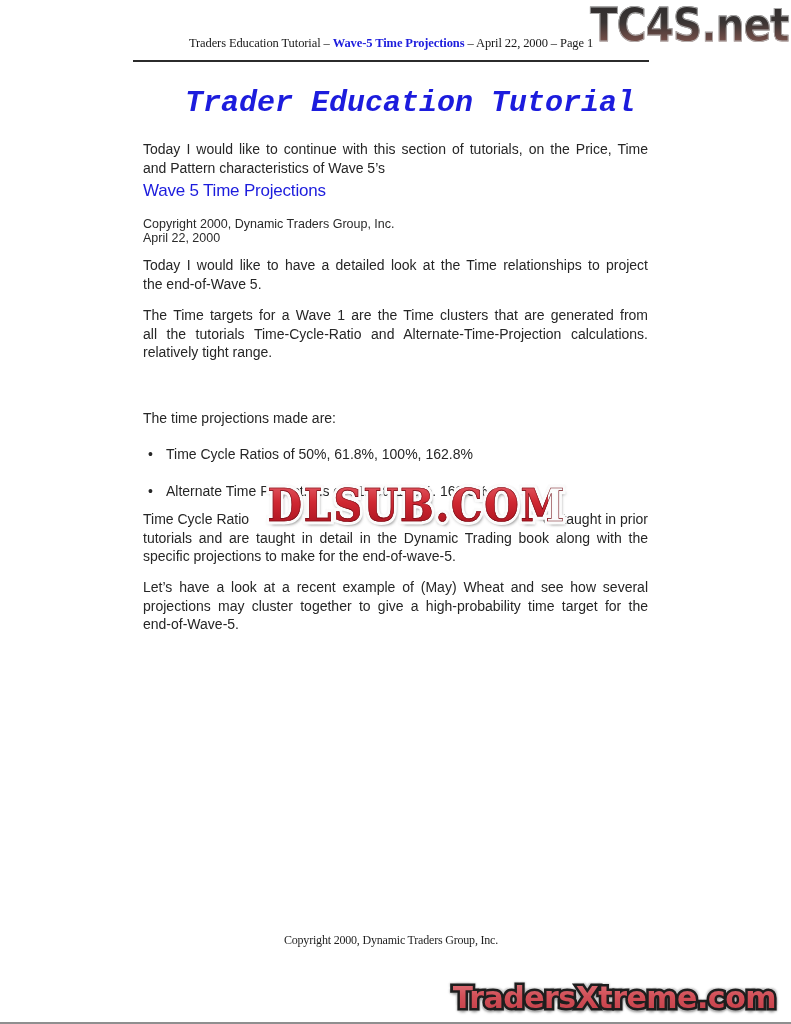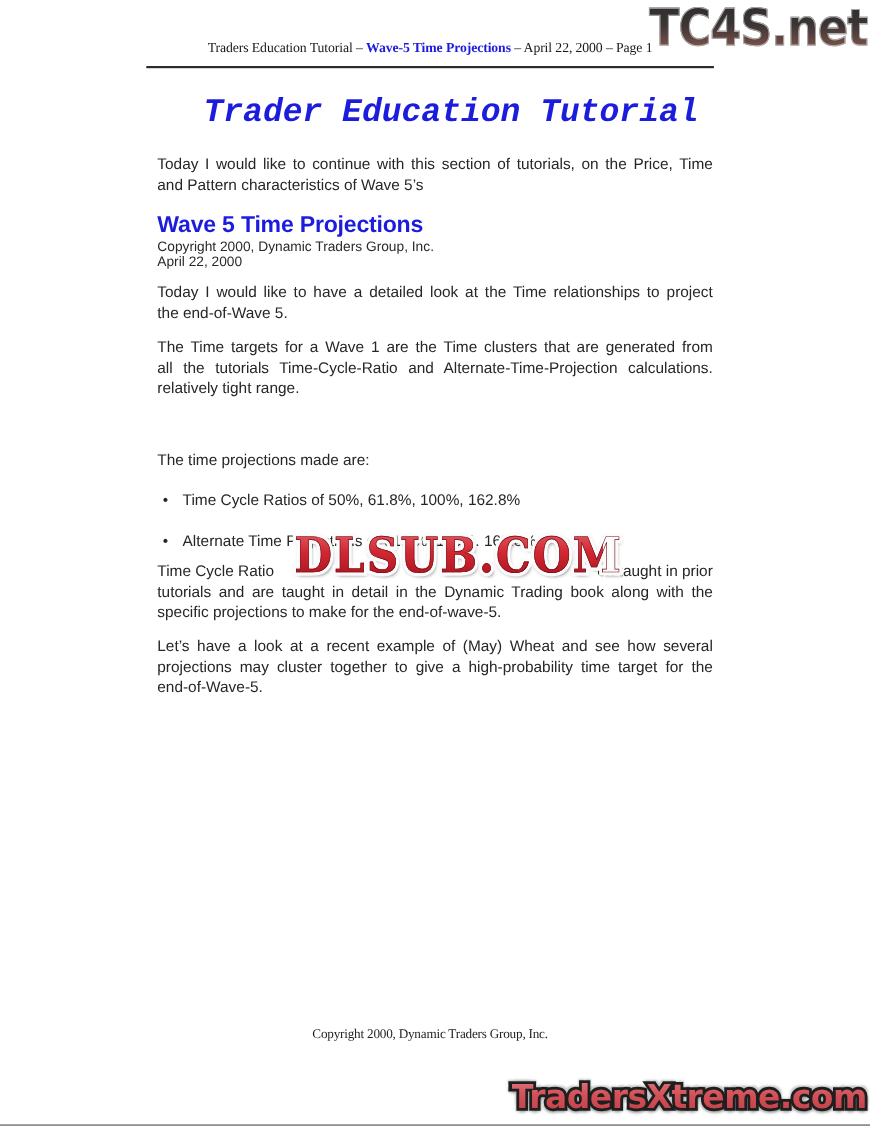--- a/index.html
+++ b/index.html
@@ -77,23 +77,23 @@
     line-height: 18.5px;
   }
   .tline { text-align: justify; text-align-last: justify; }
   .tline-last { text-align-last: left; }
   .seg-b { font-weight: normal; }
   .seg-i { }
   .c-blue { color: var(--blue); font-weight: bold; }
 
   .section-heading {
     position: absolute;
-    left: 143px; top: 193px;
-    font-size: 21px;
-    font-weight: bold;
+    left: 143px; top: 181px;
+    font-size: 17px;
+    font-weight: normal;
     color: var(--blue);
     letter-spacing: -0.2px;
   }
   .small-line {
     position: absolute;
     left: 143px;
     font-size: 12.5px;
     line-height: 14px;
     color: #2a2a2a;
   }
@@ -168,21 +168,21 @@
     right: 3px; top: 976px;
     width: 320px; height: 48px;
     font-family: "DejaVu Sans", sans-serif;
     font-weight: 800;
     font-size: 30px;
     line-height: 44px;
     letter-spacing: -0.5px;
     text-align: right;
     z-index: 5;
   }
-  .tx-layer { position: absolute; right: 0; top: 0; white-space: nowrap; text-align: center; }
+  .tx-layer { position: absolute; right: 12px; top: 0; white-space: nowrap; text-align: center; }
   .tx-back {
     color: #1c1c1c;
     -webkit-text-stroke: 5px #1e1e1e;
     text-shadow:
       0 0 4px #ffffff,
       3px 3px 2px rgba(150,150,150,0.9),
       -3px 3px 2px rgba(170,170,170,0.9),
       3px -3px 2px rgba(190,190,190,0.9),
       -3px -3px 2px rgba(190,190,190,0.9),
       0 4px 3px rgba(130,130,130,0.9);

